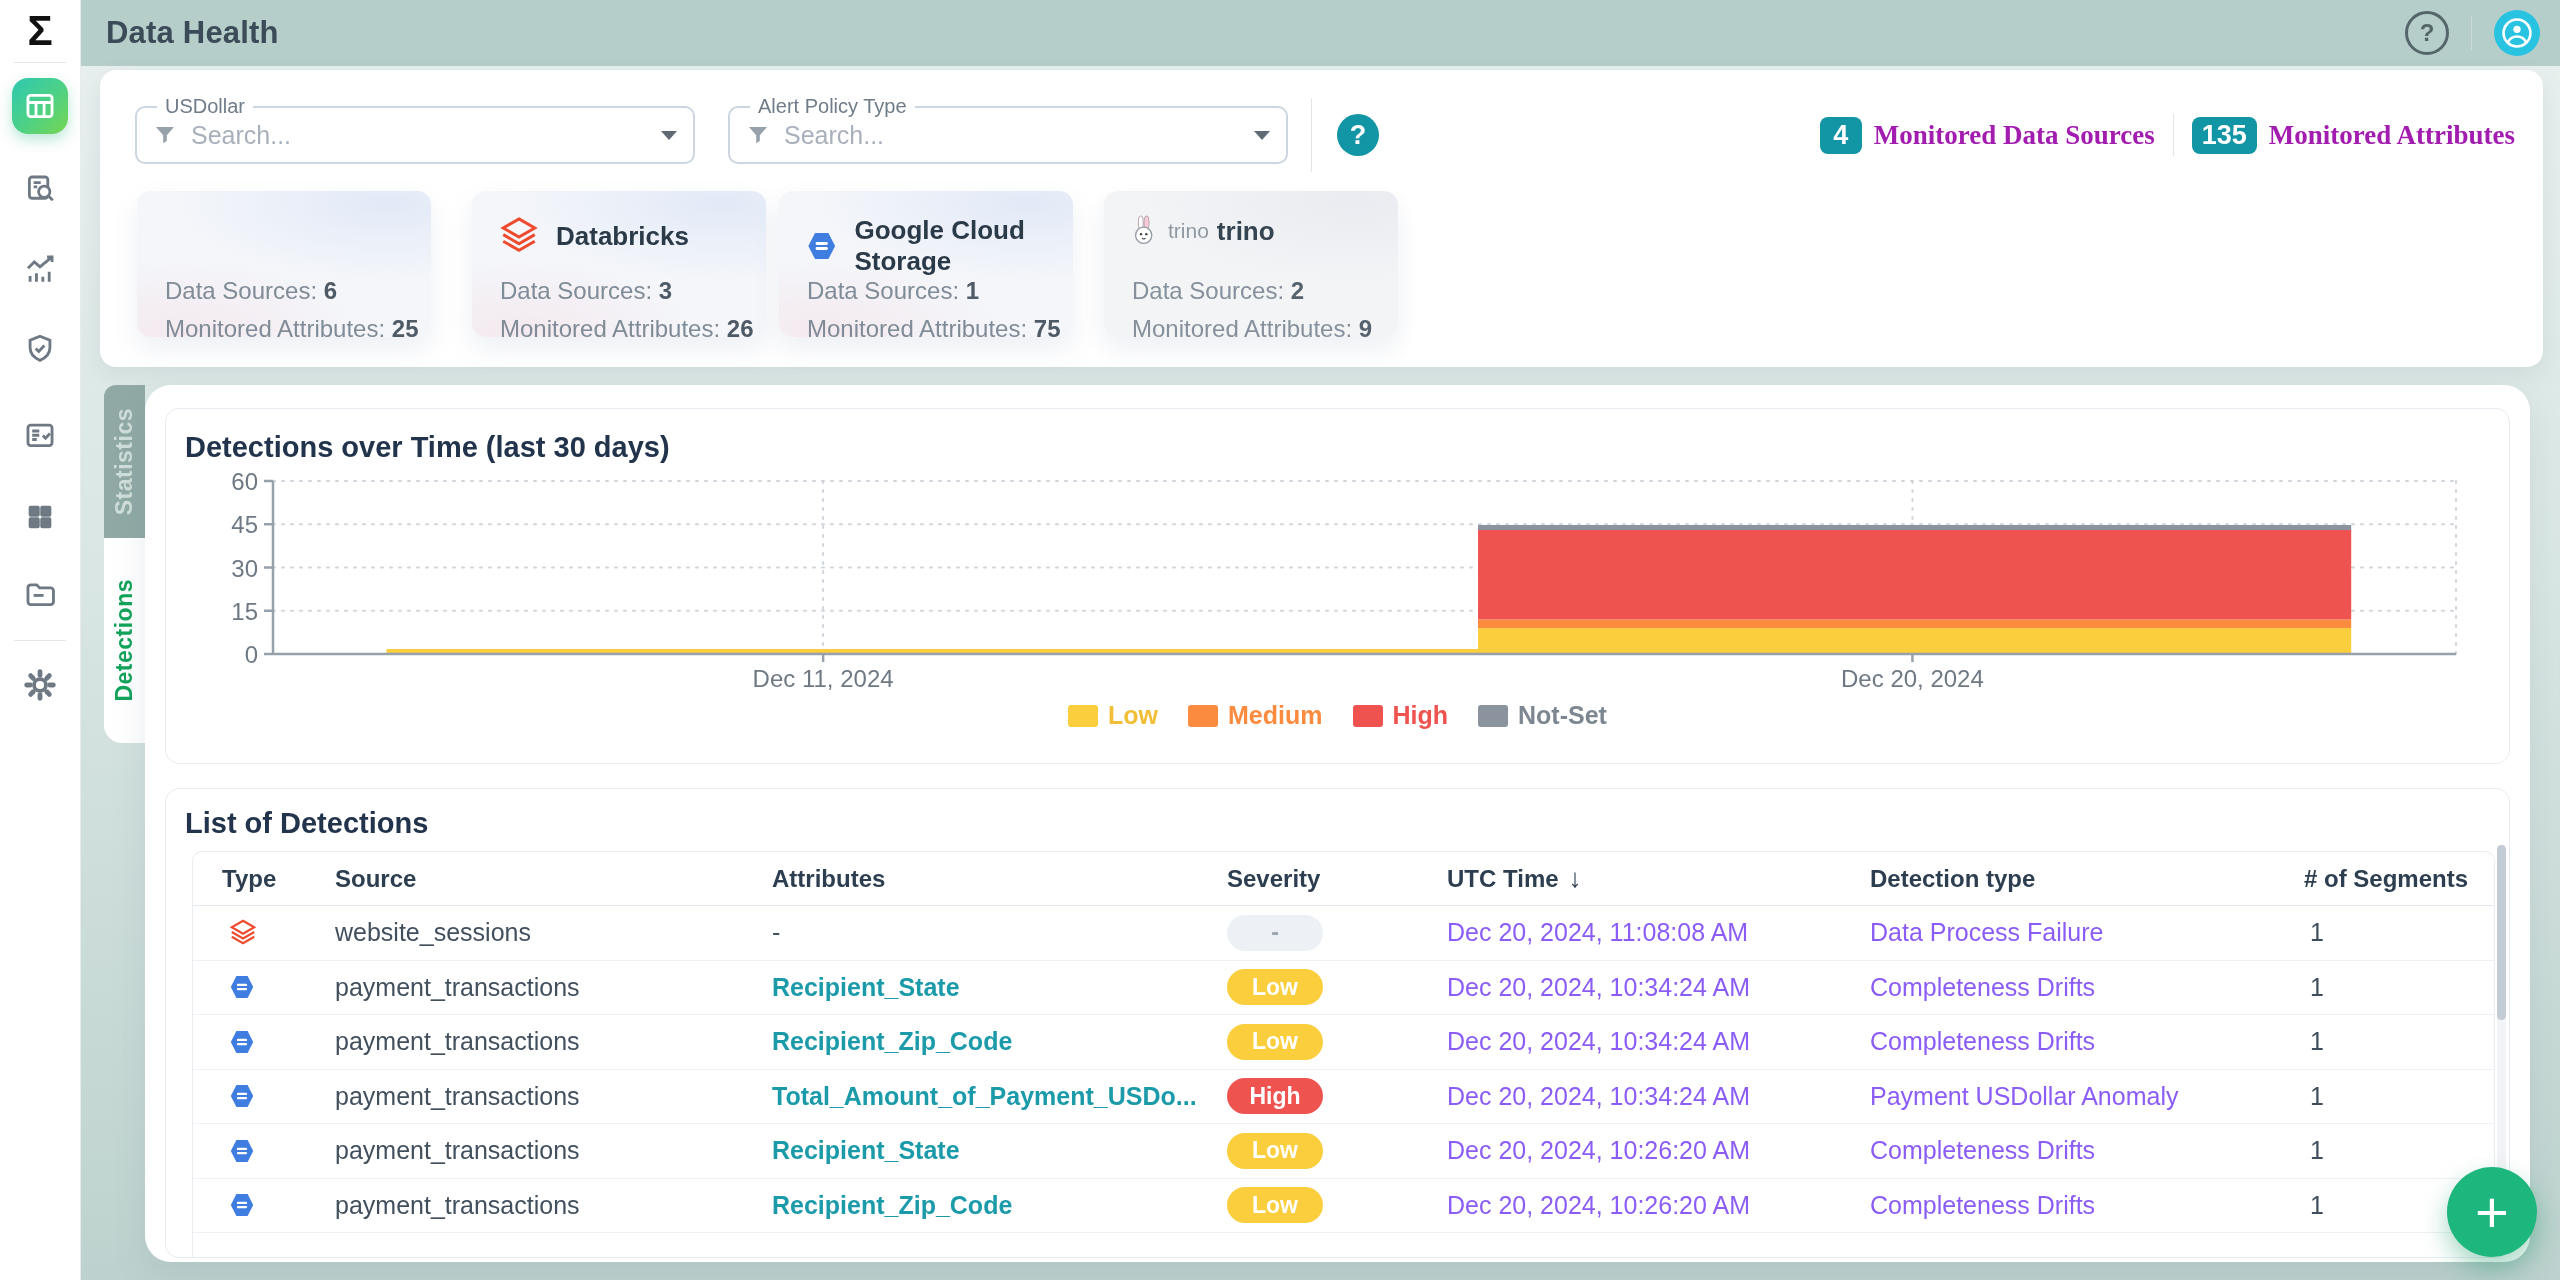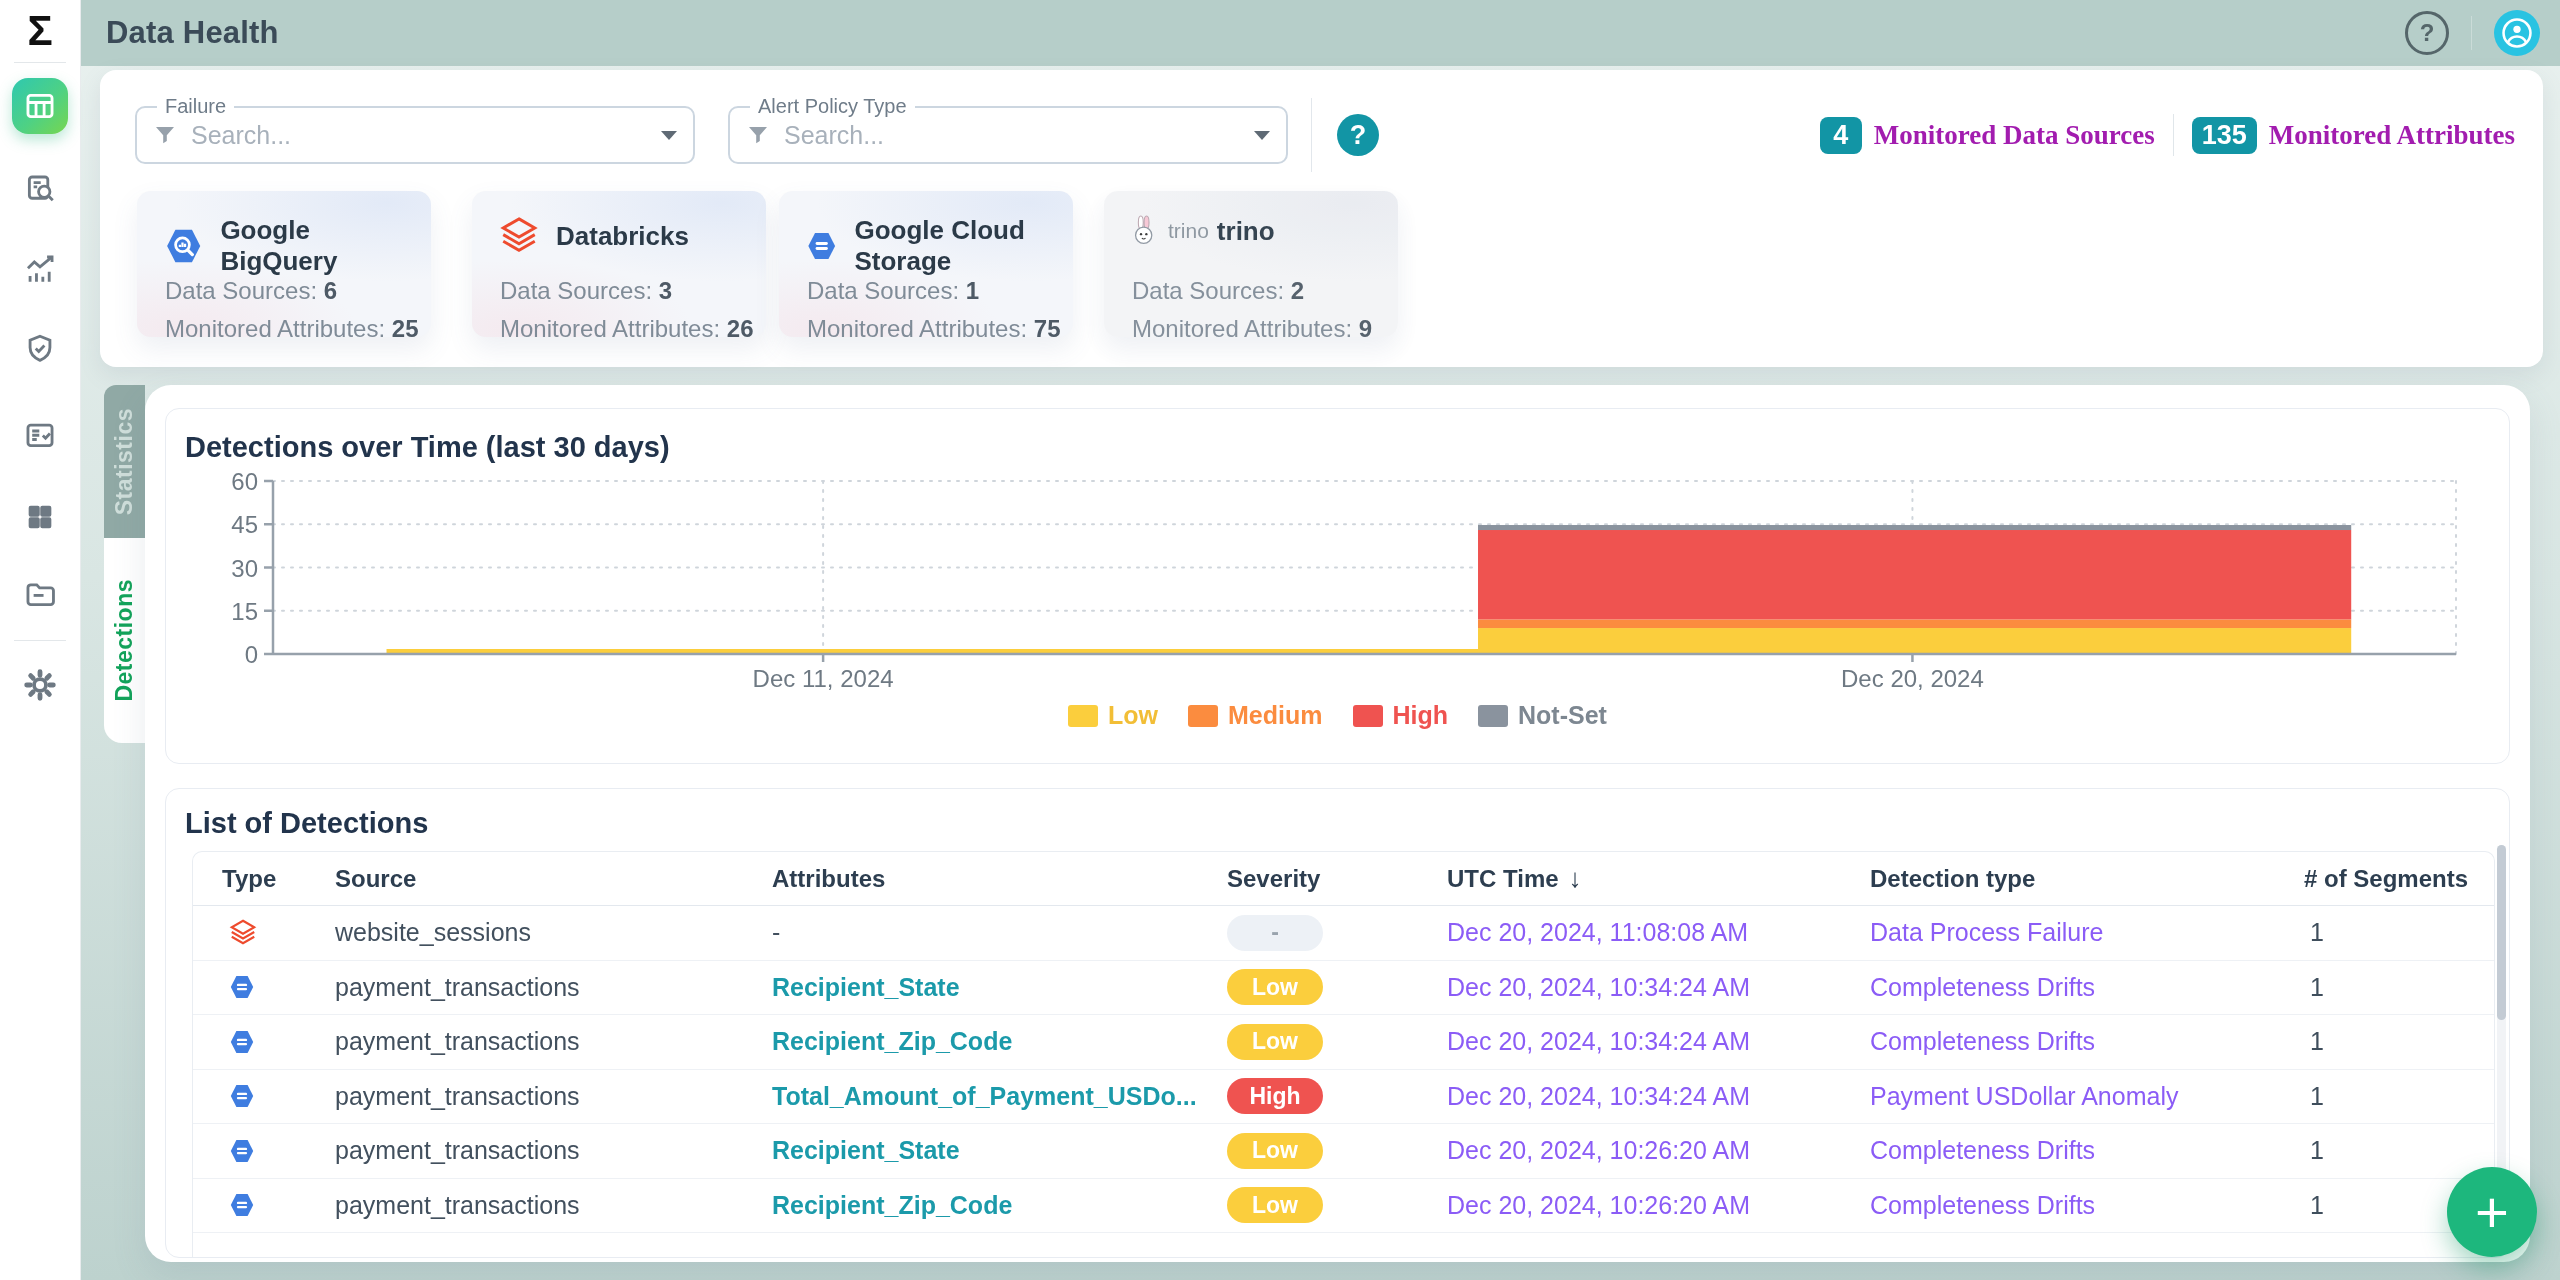--- a/index.html
+++ b/index.html
@@ -204,21 +204,21 @@
         <g stroke-width="3.4" stroke-linecap="round">
           <path d="M12 2.6v2.6M12 18.8v2.6M2.6 12h2.6M18.8 12h2.6M5.4 5.4l1.8 1.8M16.8 16.8l1.8 1.8M18.6 5.4l-1.8 1.8M7.2 16.8l-1.8 1.8"></path>
         </g>
       </svg>
     </div>
   </aside>
 
   <section class="filter-card">
 
     <div class="filter-field" style="left:35px">
-      <span class="field-label">Failure</span>
+      <span class="field-label">USDollar</span>
       <svg width="24" height="24" viewBox="0 0 24 24" fill="#97a1ab">
         <path d="M3 4h18l-7.2 8.2V18l-3.6 2.2v-8L3 4z"></path>
       </svg>
       <input type="text" placeholder="Search..." style="">
       <span class="chev"></span>
     </div>
 
     <div class="filter-field" style="left:628px">
       <span class="field-label">Alert Policy Type</span>
       <svg width="24" height="24" viewBox="0 0 24 24" fill="#97a1ab">
@@ -239,29 +239,20 @@
         <span class="count-label">Monitored Data Sources</span>
       </div>
       <div class="sum-divider"></div>
       <div class="summary-item">
         <span class="count-badge">135</span>
         <span class="count-label">Monitored Attributes</span>
       </div>
     </div>
 
     <div class="src-card" style="left:37px">
-      <div class="src-head">
-        <svg width="42" height="42" viewBox="0 0 24 24">
-          <polygon points="7.2,2.6 16.8,2.6 21.6,12 16.8,21.4 7.2,21.4 2.4,12" fill="#3f7de0"></polygon>
-          <circle cx="11.3" cy="11.3" r="4" stroke="#fff" stroke-width="1.6" fill="none"></circle>
-          <path d="M9.8 12.6v-1.3M11.3 12.6V10M12.8 12.6v-1.9" stroke="#fff" stroke-width="1.3"></path>
-          <path d="M14.4 14.4l2.6 2.6" stroke="#fff" stroke-width="1.9" stroke-linecap="round"></path>
-        </svg>
-        <span class="src-name">Google BigQuery</span>
-      </div>
       <div class="src-line l1"><span>Data Sources:</span> <b>6</b></div>
       <div class="src-line l2"><span>Monitored Attributes:</span> <b>25</b></div>
     </div>
 
     <div class="src-card" style="left:372px">
       <div class="src-head">
         <svg width="42" height="42" viewBox="0 0 24 24" fill="none" stroke="#ee4b2e" stroke-width="1.7">
           <path d="M12 2.2L21 7.4 12 12.6 3 7.4z"></path>
             <path d="M3 11.2l9 5.2 9-5.2"></path>
             <path d="M3 15l9 5.2L21 15"></path>

